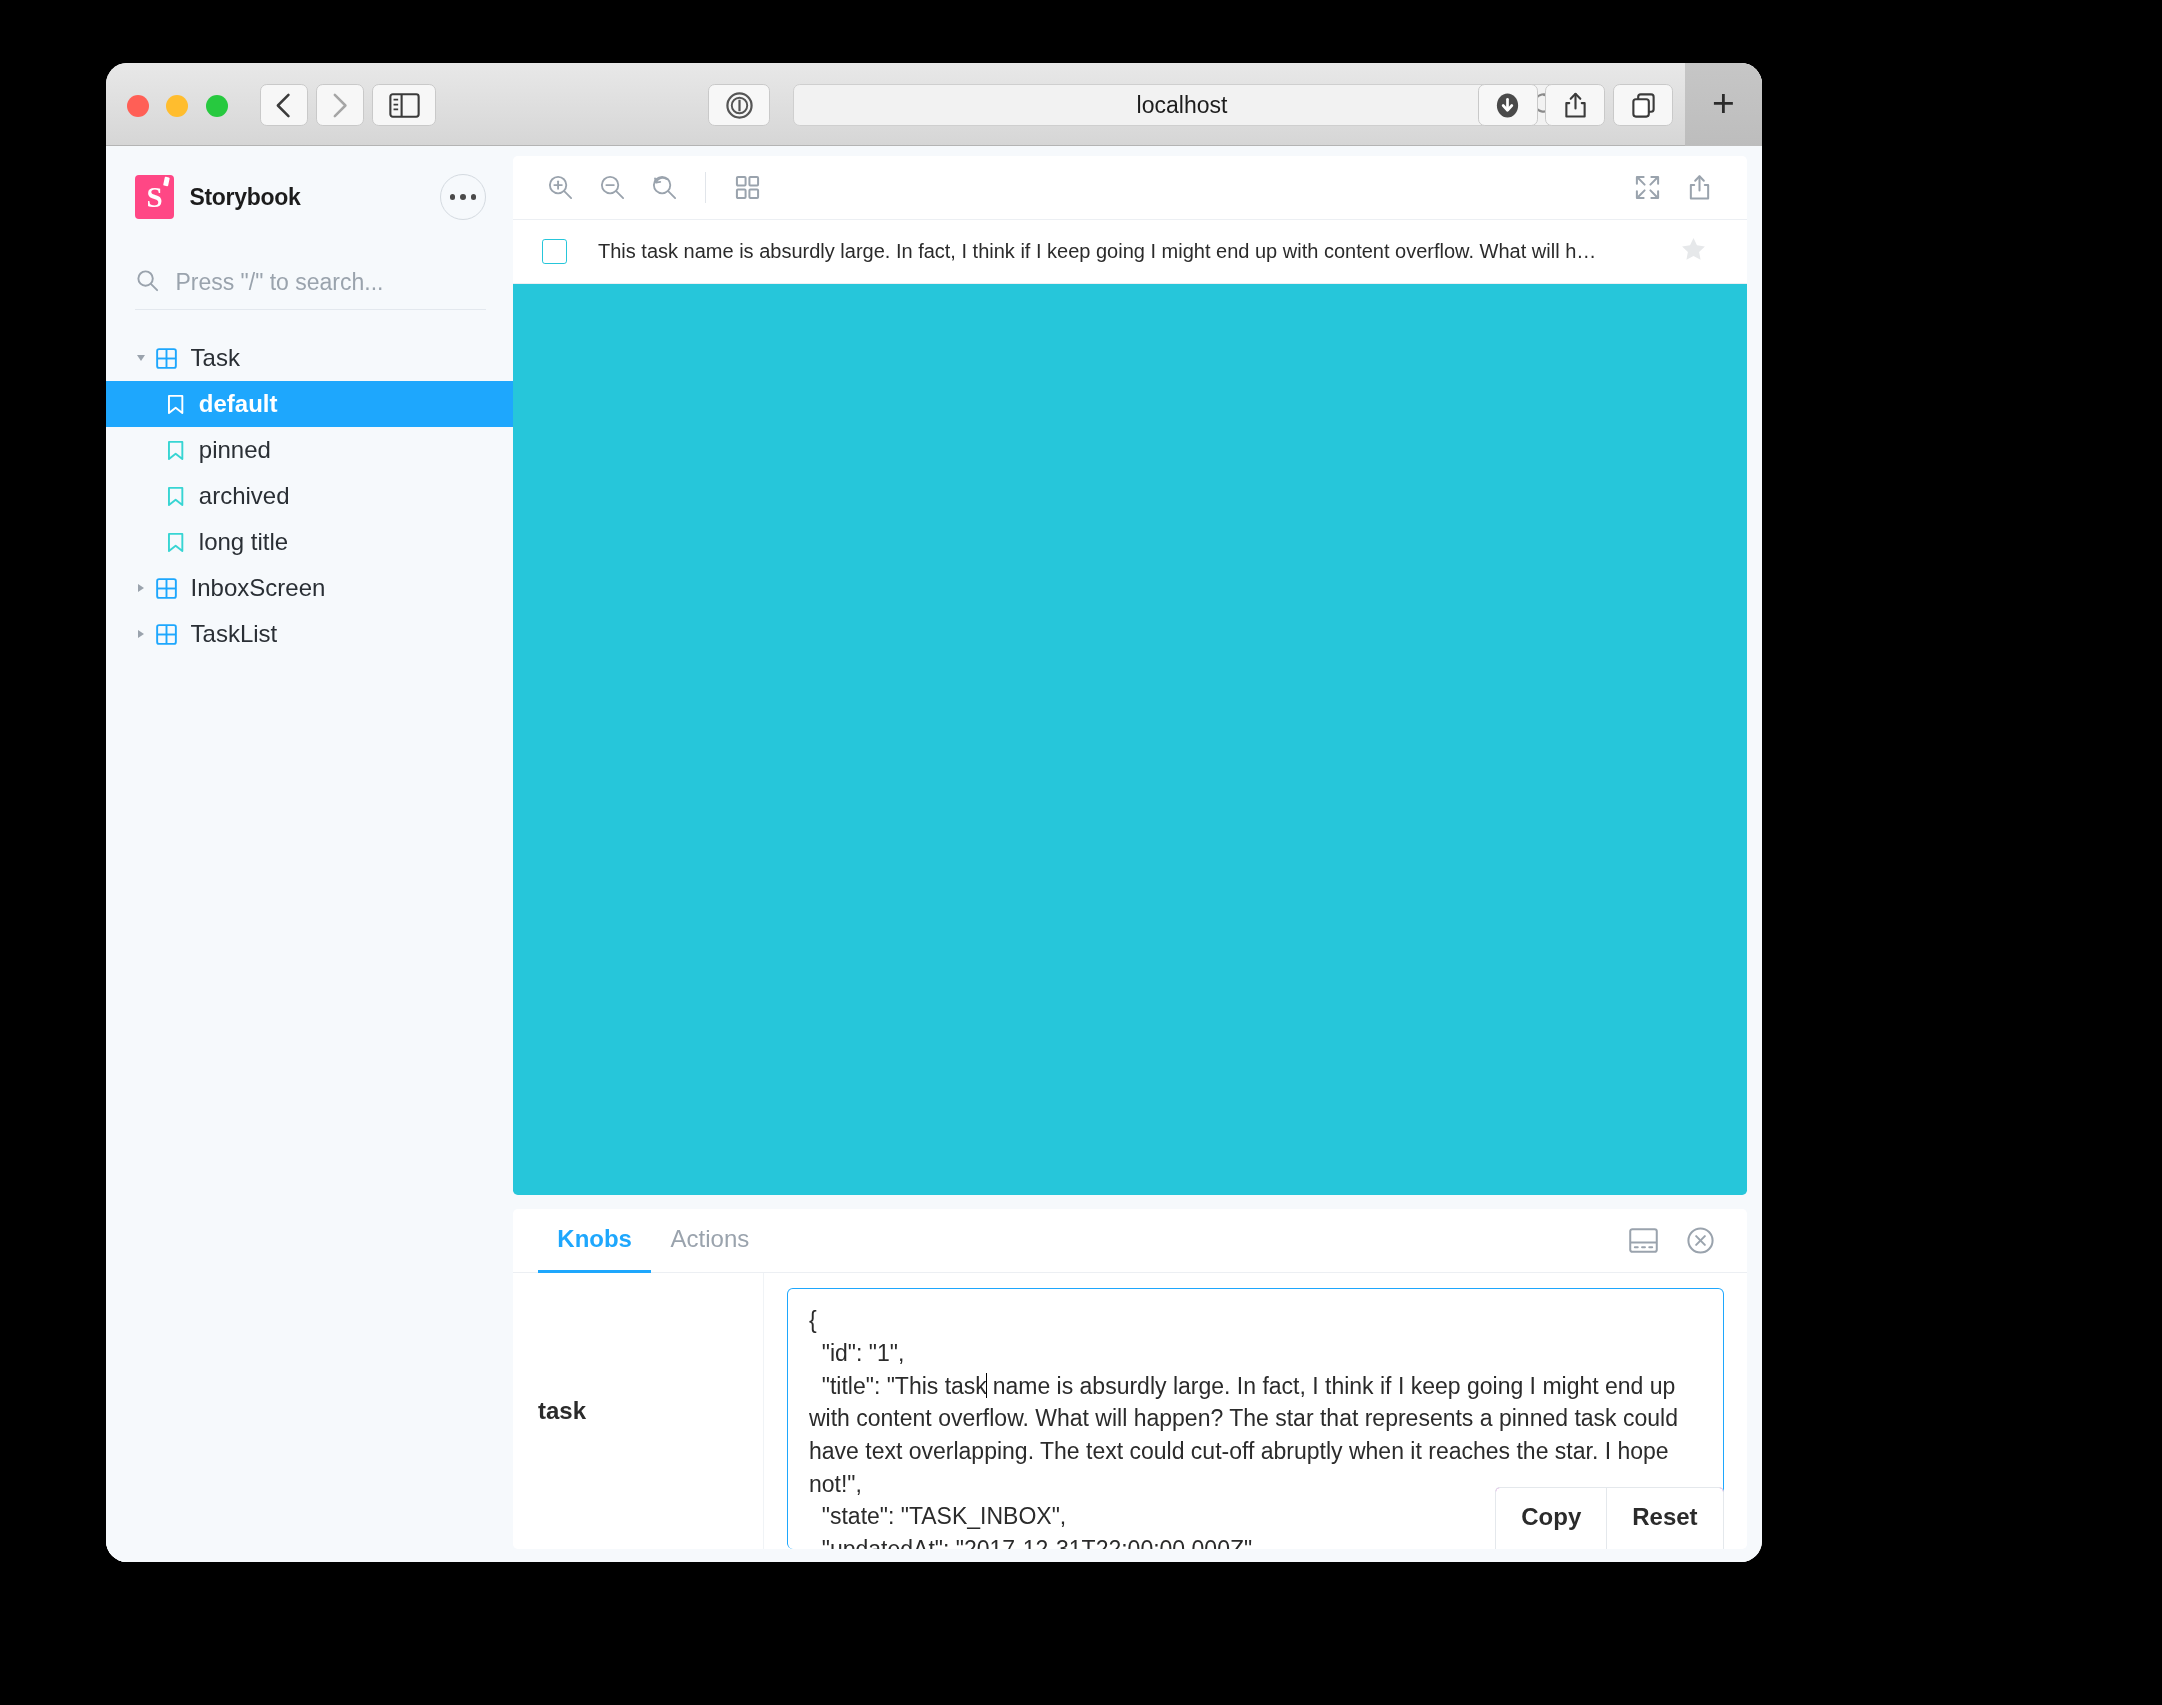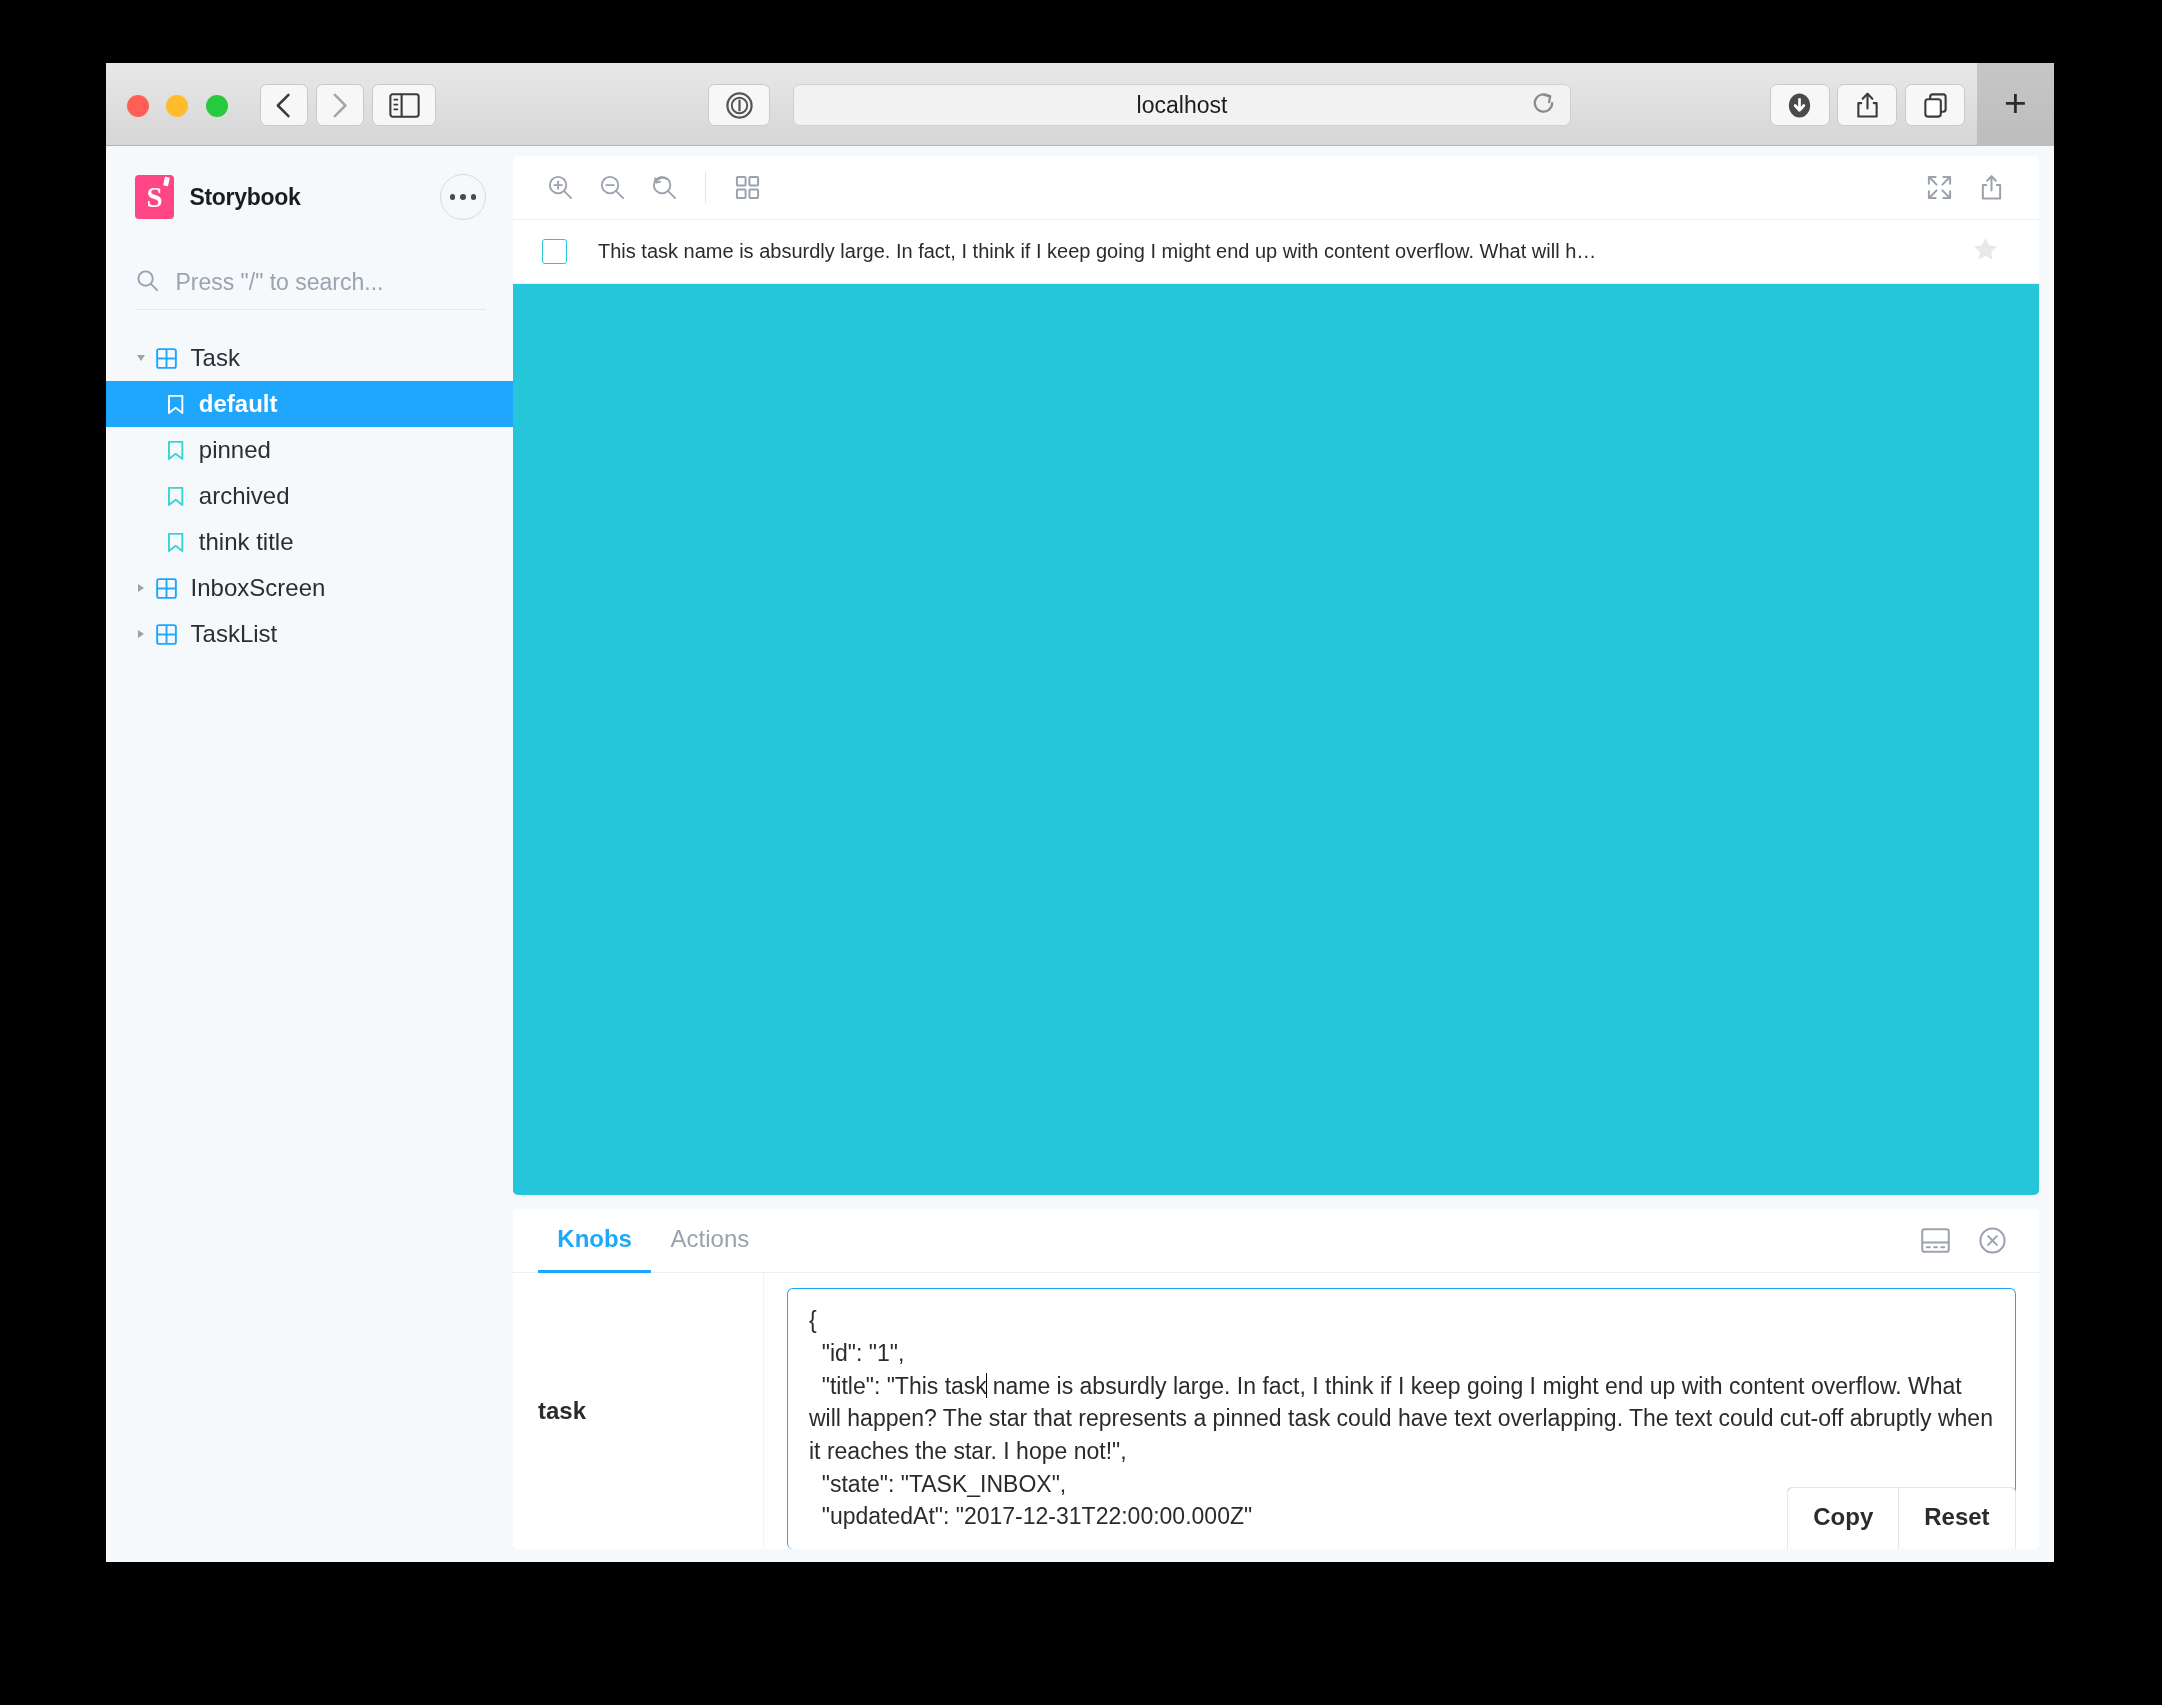--- a/index.html
+++ b/index.html
@@ -7,22 +7,22 @@
     width: 2163px; height: 1705px;
     background: #000;
     font-family: "Liberation Sans", sans-serif;
     overflow: hidden;
   }
 
   
   .browser-window {
     position: absolute;
     left: 106px; top: 63px;
-    width: 1948px; height: 1499px;
-    border-radius: 1px;
+    width: 1656px; height: 1499px;
+    border-radius: 21px;
     background: #fff;
     overflow: hidden;
     box-shadow: 0 9.7px 39px rgba(0,0,0,0.35);
   }
 
   
   .titlebar {
     position: relative;
     height: 83px;
     background: linear-gradient(#e8e8e8, #d6d6d6);
@@ -519,21 +519,21 @@
           </span>
           <span class="tree-label">archived</span>
         </div>
 
         <div class="tree-row child">
           <span class="tree-icon">
             <svg width="19.3" height="21" viewBox="0 0 20 22">
               <path d="M3 2h14v18l-7-5.5L3 20z" fill="none" stroke="#37d5d3" stroke-width="2" stroke-linejoin="round"></path>
             </svg>
           </span>
-          <span class="tree-label">think title</span>
+          <span class="tree-label">long title</span>
         </div>
 
         <div class="tree-row">
           <span class="caret">
               <span class="tri"></span>
             </span>
           <span class="tree-icon">
             <svg width="21" height="21" viewBox="0 0 22 22">
               <rect x="1.2" y="1.2" width="19.6" height="19.6" rx="2" fill="none" stroke="#1ea7fd" stroke-width="2"></rect>
               <line x1="11" y1="1.2" x2="11" y2="20.8" stroke="#1ea7fd" stroke-width="2"></line>

